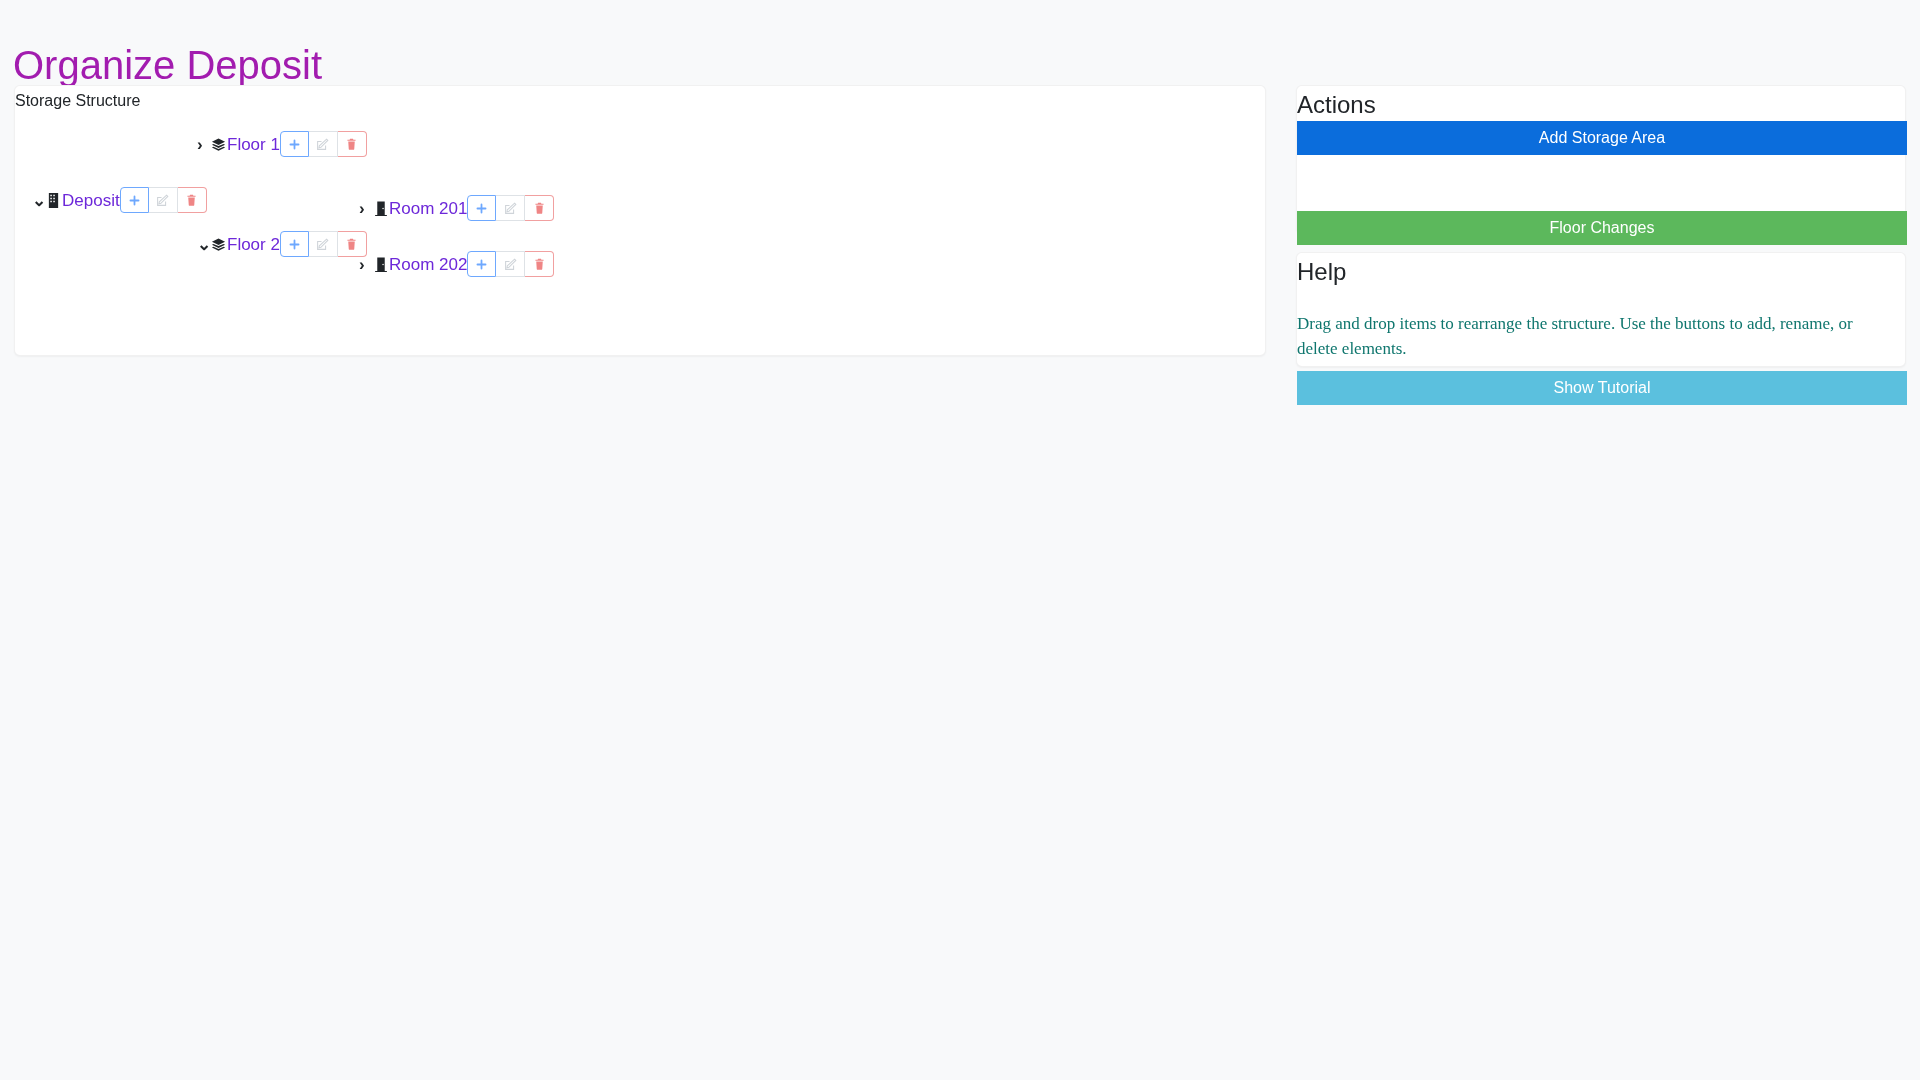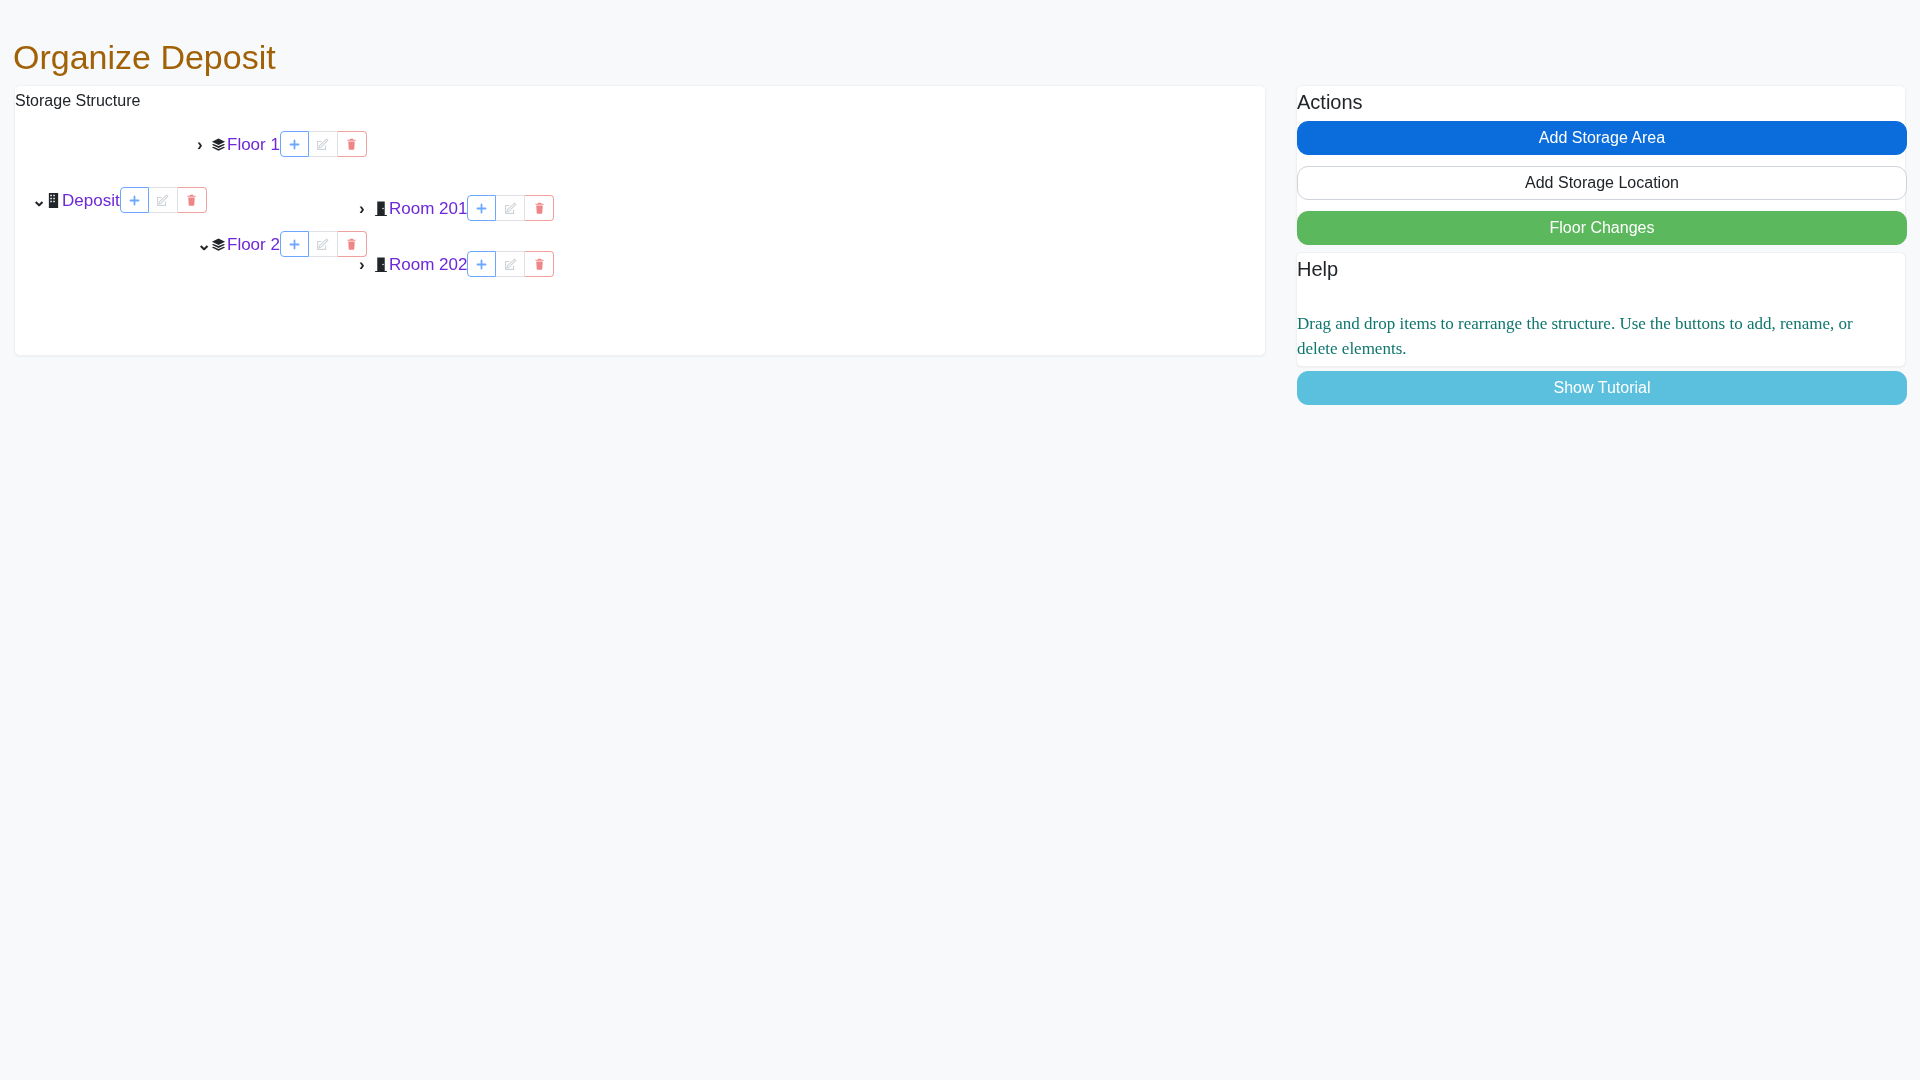--- a/index.html
+++ b/index.html
@@ -9,24 +9,24 @@
     background: #f8f9fa;
     font-family: "Liberation Sans", sans-serif;
     color: #212529;
     overflow: hidden;
   }
   .page { width: 1920px; height: 1080px; position: relative; }
 
   .page-title {
     position: absolute;
     left: 13px; top: 14px;
-    font-size: 34px;
+    font-size: 40px;
     font-weight: 400;
     line-height: 1.2;
-    color: #a16207;
+    color: #a21caf;
     letter-spacing: 0px;
     white-space: nowrap;
   }
 
   
   .structure-card {
     position: absolute;
     left: 14px; top: 85px;
     width: 1252px; height: 271px;
     background: #ffffff;
@@ -125,32 +125,32 @@
   .side-card {
     background: #ffffff;
     border: 1px solid rgba(0,0,0,0.055);
     border-radius: 6px;
     box-shadow: 0 1px 2px rgba(0,0,0,0.045);
     position: relative;
   }
   .side-heading {
     position: absolute;
     left: 0; top: 5px;
-    font-size: 20px;
+    font-size: 24px;
     font-weight: 400;
     color: #212529;
   }
   .actions-card { height: 149px; }
   .help-card { margin-top: 18px; height: 115px; }
 
   .wbtn {
     position: absolute;
     left: 0; width: 610px;
     height: 34px;
-    border-radius: 11px;
+    border-radius: 0;
     border: 1px solid transparent;
     font-family: "Liberation Sans", sans-serif;
     font-size: 16px;
     line-height: 32px;
     text-align: center;
     cursor: pointer;
     padding: 0;
   }
   .btn-primary { background: #0d6efd; background: #0b6ddc; color: #fff; border-color: #0b6ddc; }
   .btn-outline { background: #fff; color: #212529; border-color: #ced4da; }
@@ -329,21 +329,20 @@
       </div>
 
     </div>
   </section>
 
   <div class="side-col">
 
     <section class="side-card actions-card">
       <div class="side-heading">Actions</div>
       <button class="wbtn btn-primary" style="top:35px;">Add Storage Area</button>
-      <button class="wbtn btn-outline" style="top:80px;">Add Storage Location</button>
       <button class="wbtn btn-success" style="top:125px;">Floor Changes</button>
     </section>
 
     <section class="side-card help-card">
       <div class="side-heading">Help</div>
       <p class="help-text">Drag and drop items to rearrange the structure. Use the buttons to add, rename, or delete elements.</p>
       <button class="wbtn btn-info" style="top:118px;">Show Tutorial</button>
     </section>
 
   </div>

